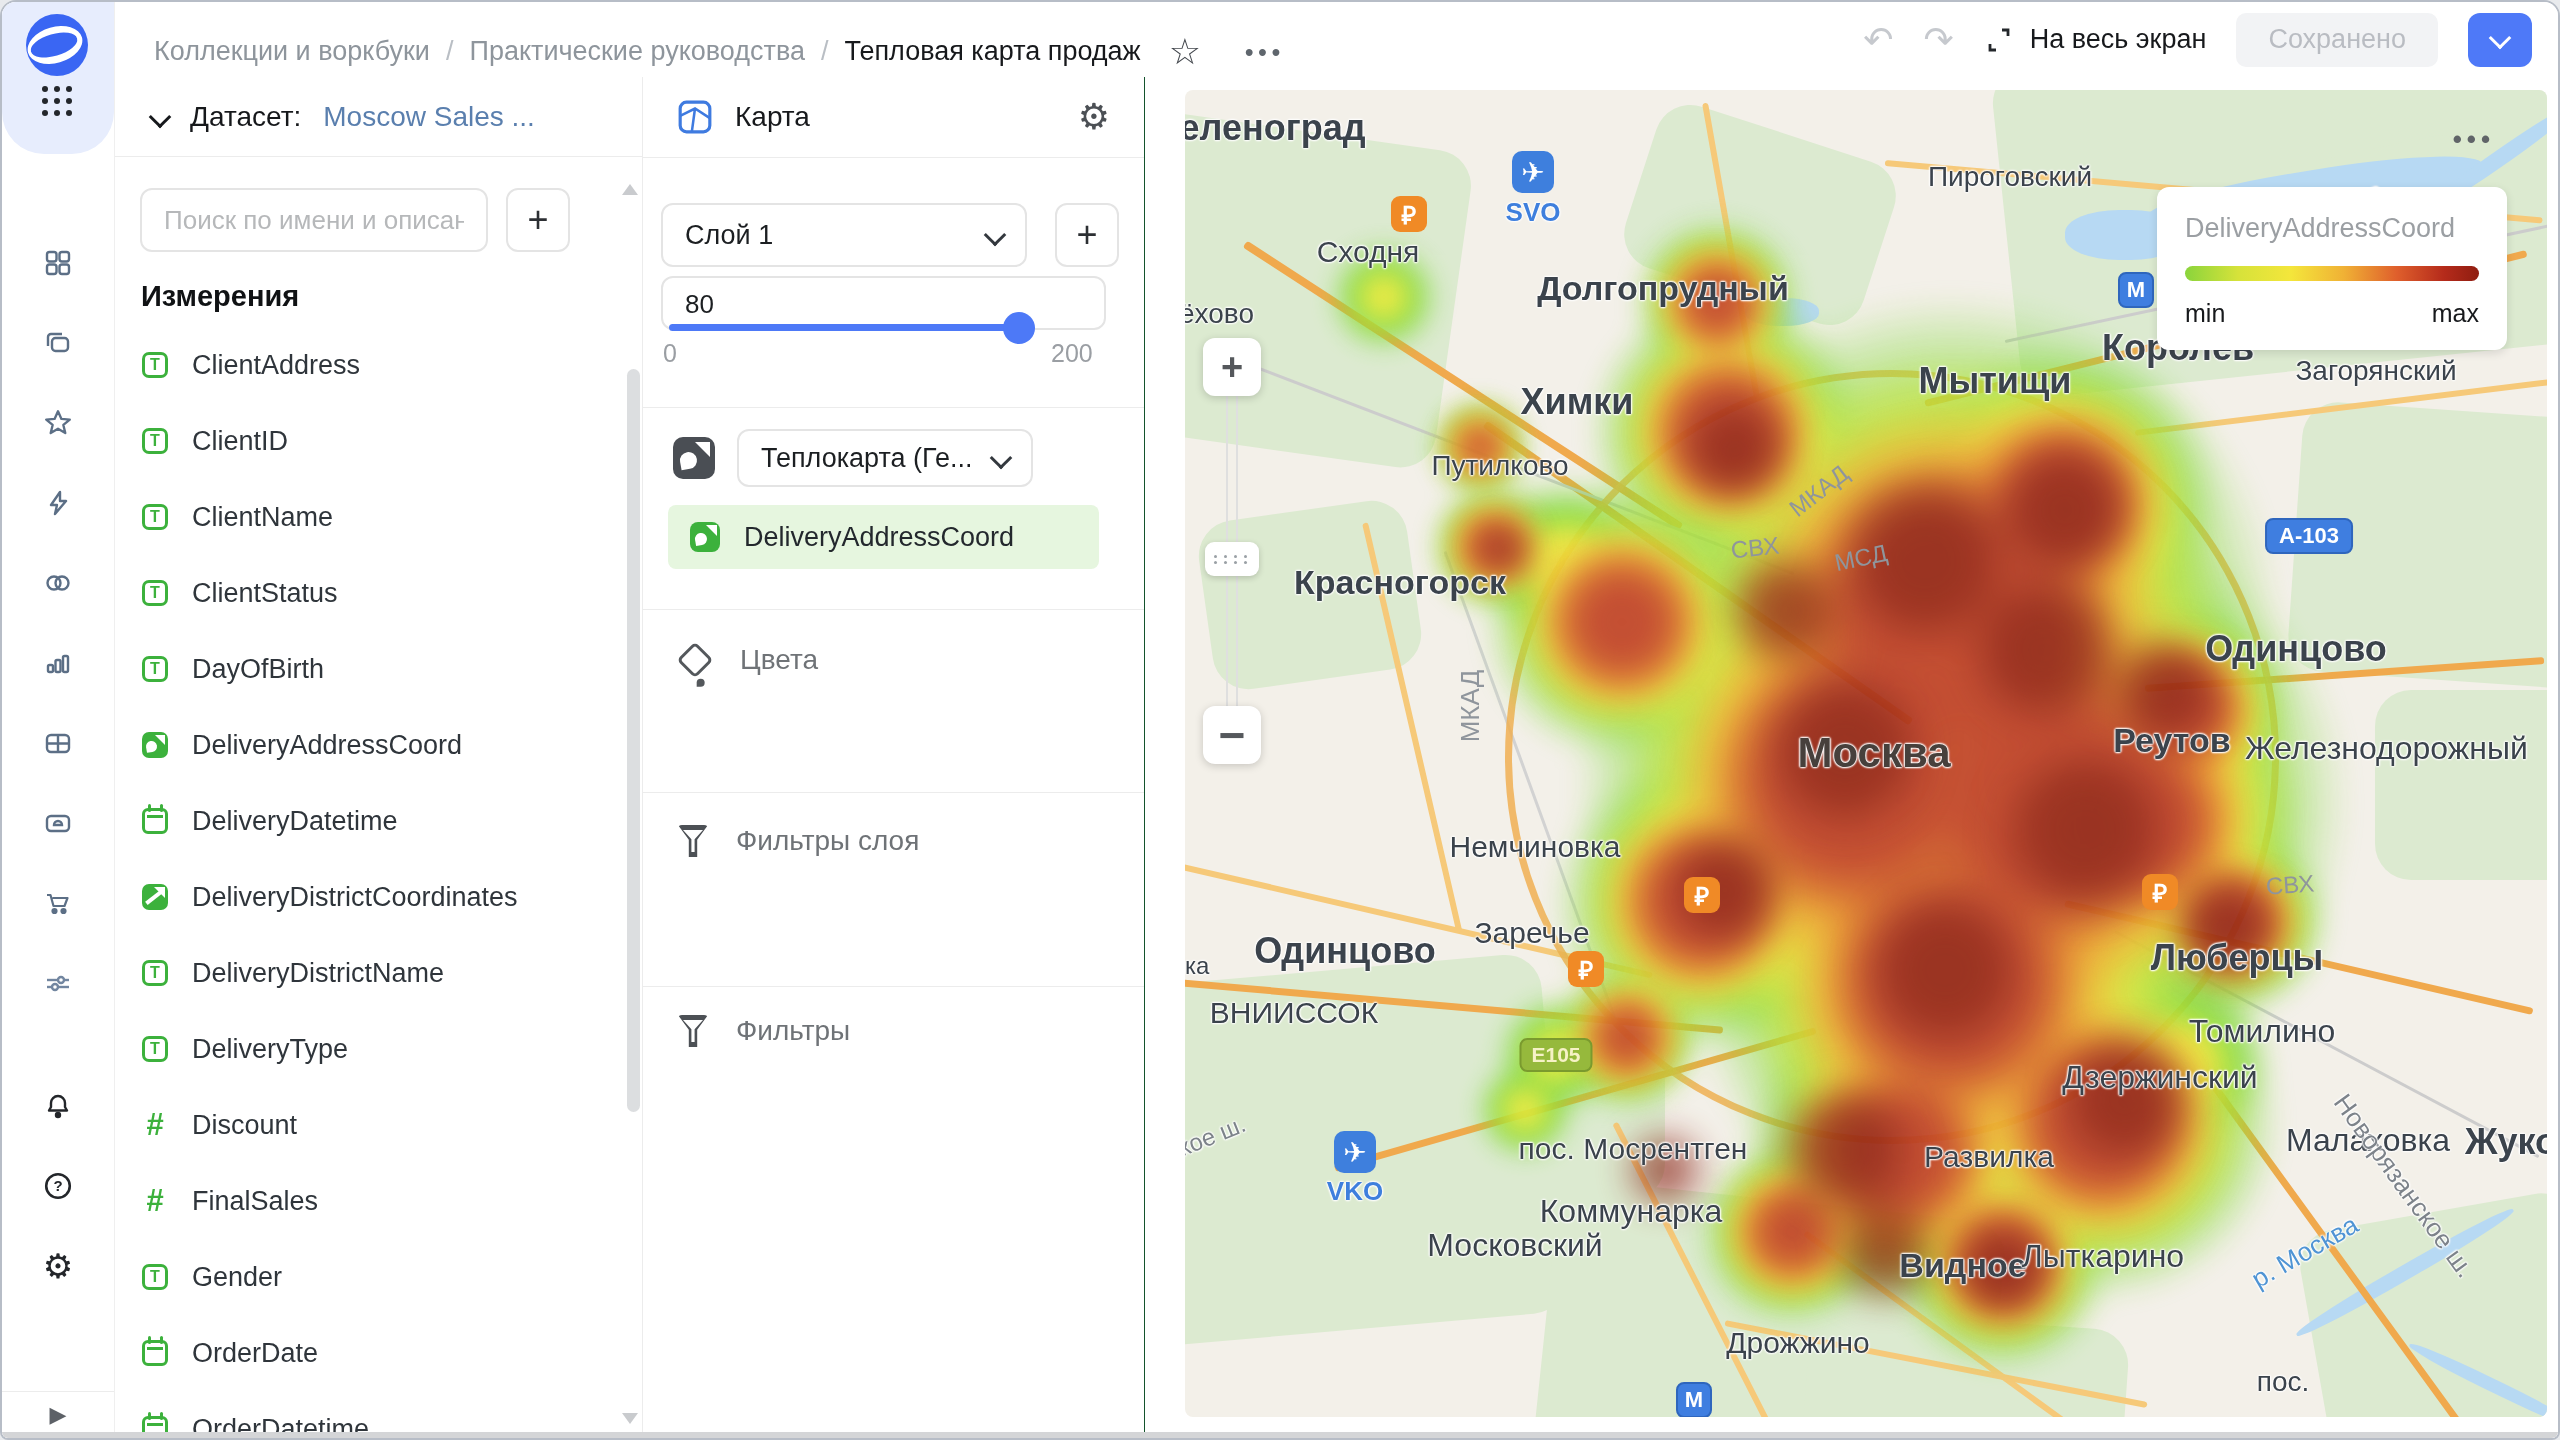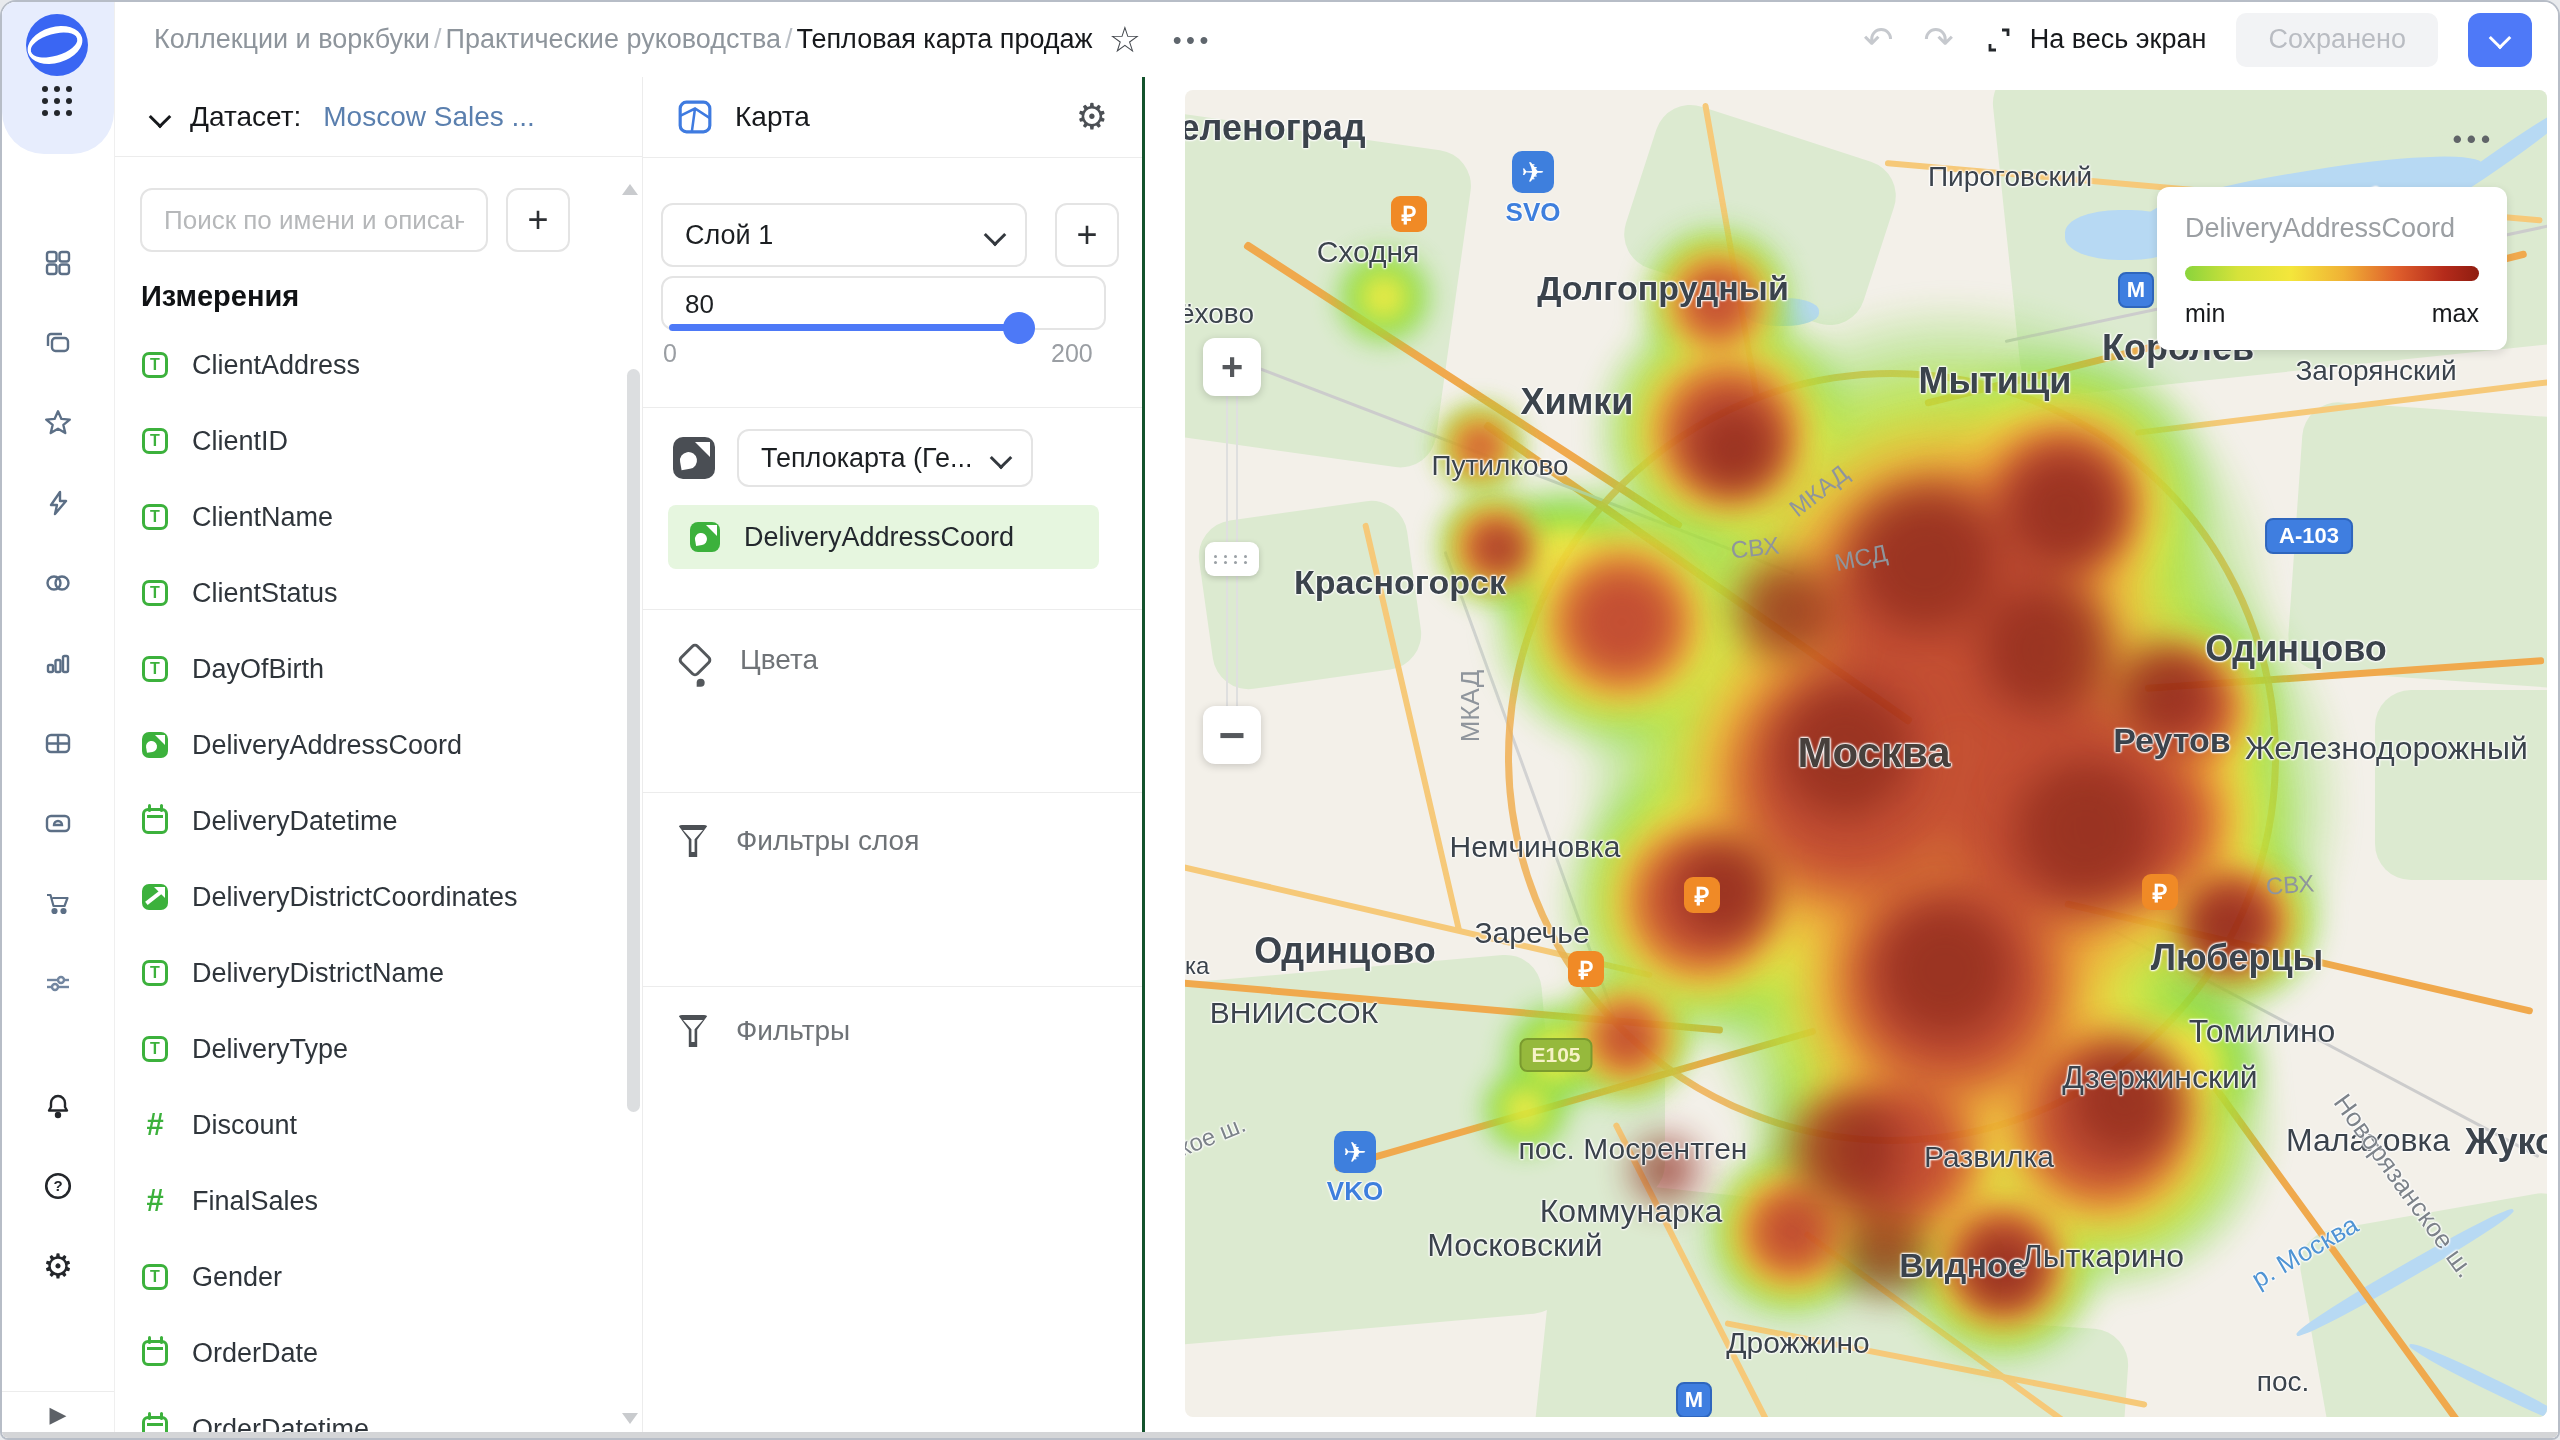--- a/index.html
+++ b/index.html
@@ -1,21 +1,21 @@
 <!DOCTYPE html>
 <html><head>
 <meta charset="utf-8">
 <style>
   html,body{margin:0;padding:0;background:#e8eaed;}
   body{width:2560px;height:1440px;position:relative;font-family:"Liberation Sans",sans-serif;-webkit-font-smoothing:antialiased;}
   .window{position:absolute;inset:0;background:#fff;border:2px solid #b7bdc7;border-radius:16px 16px 8px 8px;overflow:hidden;box-sizing:border-box;}
 
   
   .topbar{position:absolute;left:112px;top:0;right:0;height:75px;background:#fff;border-bottom:1px solid #ececec;}
-  .crumbs{position:absolute;left:40px;top:0;height:75px;display:flex;align-items:center;gap:4px;font-size:27px;color:#8e959c;white-space:nowrap;}
+  .crumbs{position:absolute;left:40px;top:12px;height:75px;display:flex;align-items:center;gap:16px;font-size:27px;color:#8e959c;white-space:nowrap;}
   .crumb{color:#8e959c;}
   .crumb.current{color:#17191c;}
   .sep{color:#b9bec4;}
   .star{font-size:36px;color:#44484e;margin-left:12px;line-height:1;}
   .dots3{color:#5f666d;font-size:24px;letter-spacing:5px;margin-left:28px;font-weight:bold;}
   .tb-right{position:absolute;right:26px;top:0;height:75px;display:flex;align-items:center;gap:30px;}
   .undo,.redo{font-size:36px;color:#c6c9ce;line-height:1;}
   .fs{display:flex;align-items:center;gap:16px;color:#17191c;font-size:27px;}
   .saved-btn{background:#f2f3f5;color:#b9bcc2;font-size:27px;padding:0 32px;height:54px;border-radius:10px;display:flex;align-items:center;}
   .blue-btn{width:64px;height:54px;background:#4e79f8;border-radius:12px;position:relative;}
@@ -62,21 +62,21 @@
   .fi-geopoint::before{content:"";position:absolute;left:4px;top:9px;width:11px;height:11px;background:#fff;border-radius:50% 50% 50% 0;transform:rotate(-10deg);}
   .fi-geopoint::after{content:"";position:absolute;right:3px;top:3px;width:10px;height:10px;background:#fff;clip-path:polygon(100% 0,100% 100%,0 0);}
   .fi-geopolygon{background:#3cb13c;border-radius:7px;}
   .fi-geopolygon::before{content:"";position:absolute;left:2px;top:11px;width:21px;height:3.5px;background:#fff;transform:rotate(-38deg);}
   .fi-geopolygon::after{content:"";position:absolute;right:3px;top:3px;width:11px;height:11px;background:#fff;clip-path:polygon(100% 0,100% 100%,0 0);}
   .scroll-up{position:absolute;right:4px;top:26px;width:0;height:0;border-left:8px solid transparent;border-right:8px solid transparent;border-bottom:11px solid #c9cbce;}
   .scroll-dn{position:absolute;right:4px;bottom:8px;width:0;height:0;border-left:8px solid transparent;border-right:8px solid transparent;border-top:11px solid #c9cbce;}
   .sb-thumb{position:absolute;right:2px;top:211px;width:13px;height:743px;background:#dcdee0;border-radius:7px;}
 
   
-  .settings{position:absolute;left:640px;top:75px;width:503px;bottom:0;background:#fff;border-left:1px solid #ececec;border-right:3px solid #14532d;box-sizing:border-box;}
+  .settings{position:absolute;left:640px;top:75px;width:503px;bottom:0;background:#fff;border-left:1px solid #ececec;border-right:1px solid #14532d;box-sizing:border-box;}
   .st-header{position:absolute;left:0;top:0;right:0;height:80px;border-bottom:1px solid #ececec;display:flex;align-items:center;gap:22px;padding:0 34px;}
   .st-title{font-size:28px;color:#17191c;flex:1;}
   .gear2{font-size:36px;color:#4c5055;}
   .row1{position:absolute;left:18px;top:126px;display:flex;gap:28px;align-items:center;}
   .select{height:64px;border:2px solid #e4e4e4;border-radius:12px;display:flex;align-items:center;justify-content:space-between;padding:0 22px;box-sizing:border-box;font-size:27px;color:#1c1f22;background:#fff;}
   .sel-layer{width:366px;}
   .slider-box{position:absolute;left:18px;top:199px;width:445px;height:54px;border:2px solid #e4e4e4;border-radius:12px;box-sizing:border-box;}
   .slider-val{position:absolute;left:22px;top:11px;font-size:26px;color:#1c1f22;}
   .track-fill{position:absolute;left:6px;bottom:-3px;height:7px;width:79%;background:#4d79f7;border-radius:4px;}
   .knob{position:absolute;bottom:-16px;left:calc(79% - 8px);width:32px;height:32px;border-radius:50%;background:#4d79f7;}

